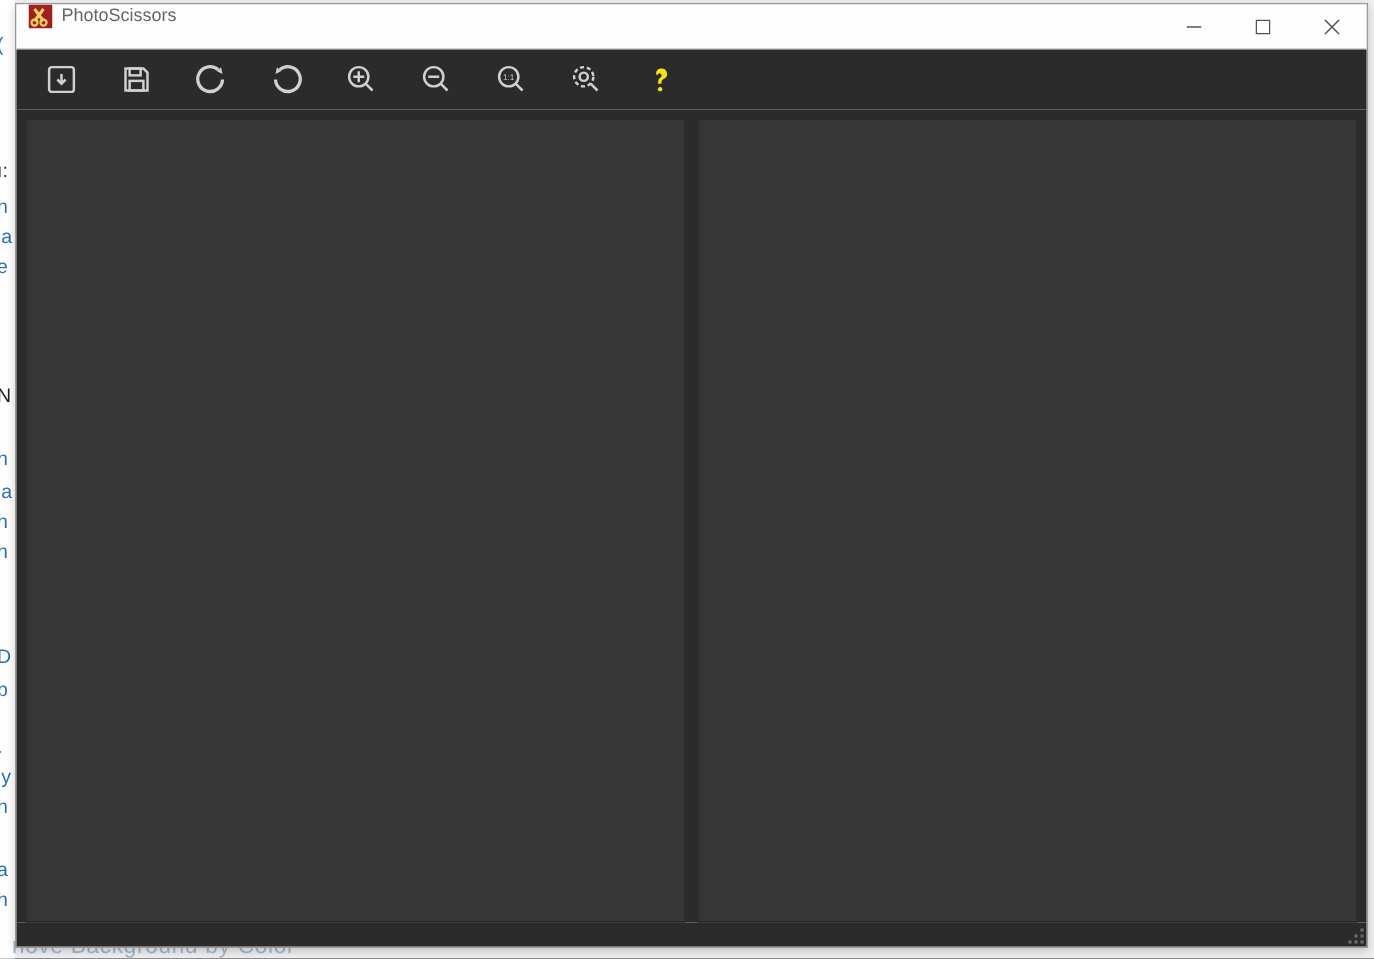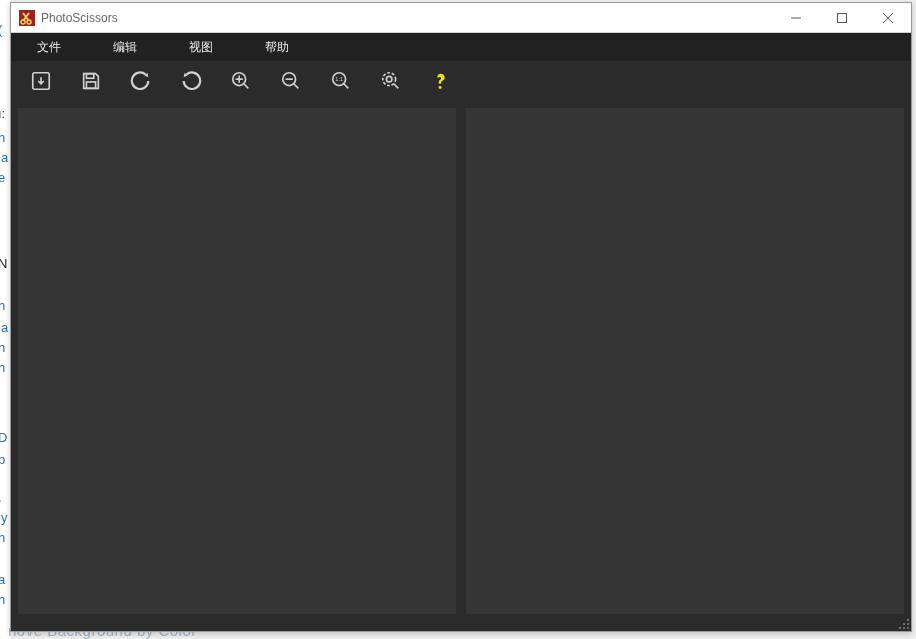--- a/index.html
+++ b/index.html
@@ -49,21 +49,20 @@
       border: 1px solid #9a9a9a;
       box-shadow: 0 2px 6px rgba(0,0,0,0.2);
       z-index: 1;
       display: flex;
       flex-direction: column;
     }
     .titlebar {
       height: 30px;
       background: #fefefe;
       display: flex;
-      align-items: center;
       border-bottom: 1px solid #d0d0d0;
     }
     .titlebar .app-ico {
       width: 16px;
       height: 16px;
       margin-left: 8px;
       margin-right: 6px;
     }
     .titlebar .title-text {
       color: #666;
@@ -203,26 +202,20 @@
           </svg>
       </div>
       <div class="win-btn close">
         <svg viewBox="0 0 10 10">
             <path d="M0 0 L10 10 M10 0 L0 10" stroke="currentColor" stroke-width="1"></path>
           </svg>
       </div>
     </div>
   </div>
 
-  <div class="menubar">
-    <div class="menu-item">文件</div>
-    <div class="menu-item">编辑</div>
-    <div class="menu-item">视图</div>
-    <div class="menu-item">帮助</div>
-  </div>
 
   <div class="toolbar">
     <div class="tool-btn">
       <svg viewBox="0 0 24 24" width="22" height="22">
         <rect x="3" y="3" width="18" height="18" rx="2"></rect>
         <path d="M12 8 v6 M9 12 l3 3 l3 -3"></path>
       </svg>
 
     </div>
     <div class="tool-btn">

